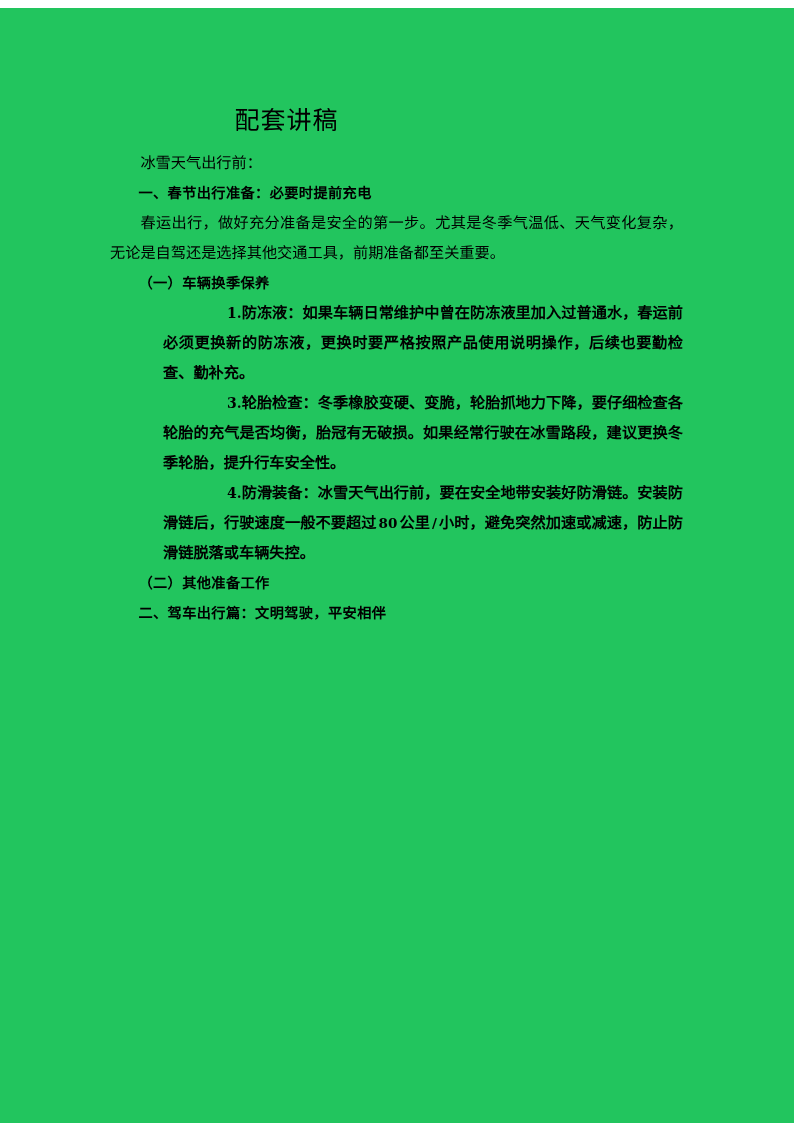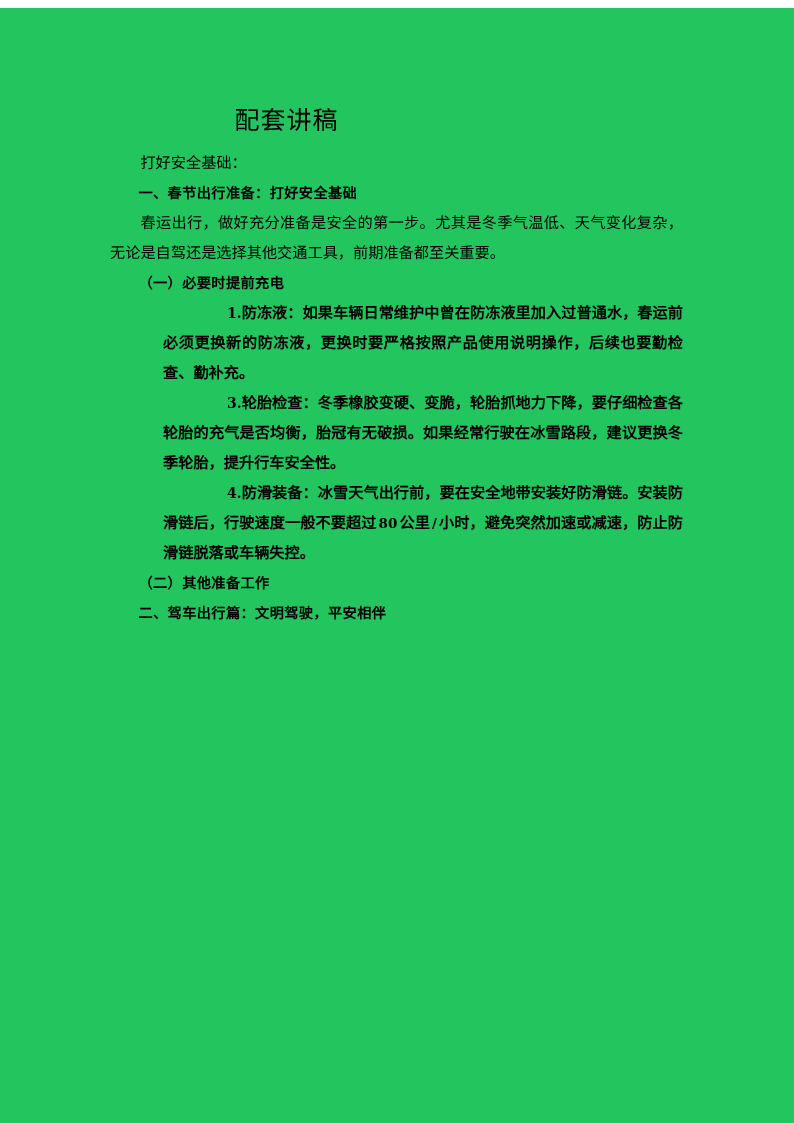--- a/index.html
+++ b/index.html
@@ -103,28 +103,28 @@
 </style>
 </head>
 <body>
 
 <div class="page">
 
   <h1 class="doc-title">配套讲稿</h1>
 
   <div class="content" style="top:140px;">
 
-    <p class="para">打好安全基础：</p>
+    <p class="para">冰雪天气出行前：</p>
 
 
-    <h2 class="heading">一、春节出行准备：打好安全基础</h2>
+    <h2 class="heading">一、春节出行准备：必要时提前充电</h2>
 
     <p class="para">春运出行，做好充分准备是安全的第一步。尤其是冬季气温低、天气变化复杂，无论是自驾还是选择其他交通工具，前期准备都至关重要。</p>
 
-    <h3 class="heading">（一）必要时提前充电</h3>
+    <h3 class="heading">（一）车辆换季保养</h3>
 
 
     <ol class="numlist">
 
       <li class="numitem"><span class="marker">1.</span><span>防冻液：如果车辆日常维护中曾在防冻液里加入过普通水，春运前必须更换新的防冻液，更换时要严格按照产品使用说明操作，后续也要勤检查、勤补充。</span></li>
 
 
       <li class="numitem"><span class="marker">3.</span><span>轮胎检查：冬季橡胶变硬、变脆，轮胎抓地力下降，要仔细检查各轮胎的充气是否均衡，胎冠有无破损。如果经常行驶在冰雪路段，建议更换冬季轮胎，提升行车安全性。</span></li>
 
       <li class="numitem"><span class="marker">4.</span><span>防滑装备：冰雪天气出行前，要在安全地带安装好防滑链。安装防滑链后，行驶速度一般不要超过</span><span class="latin sp">80</span><span>公里</span><span class="latin sp">/</span><span>小时</span><span>，避免突然加速或减速，防止防滑链脱落或车辆失控。</span></li>

